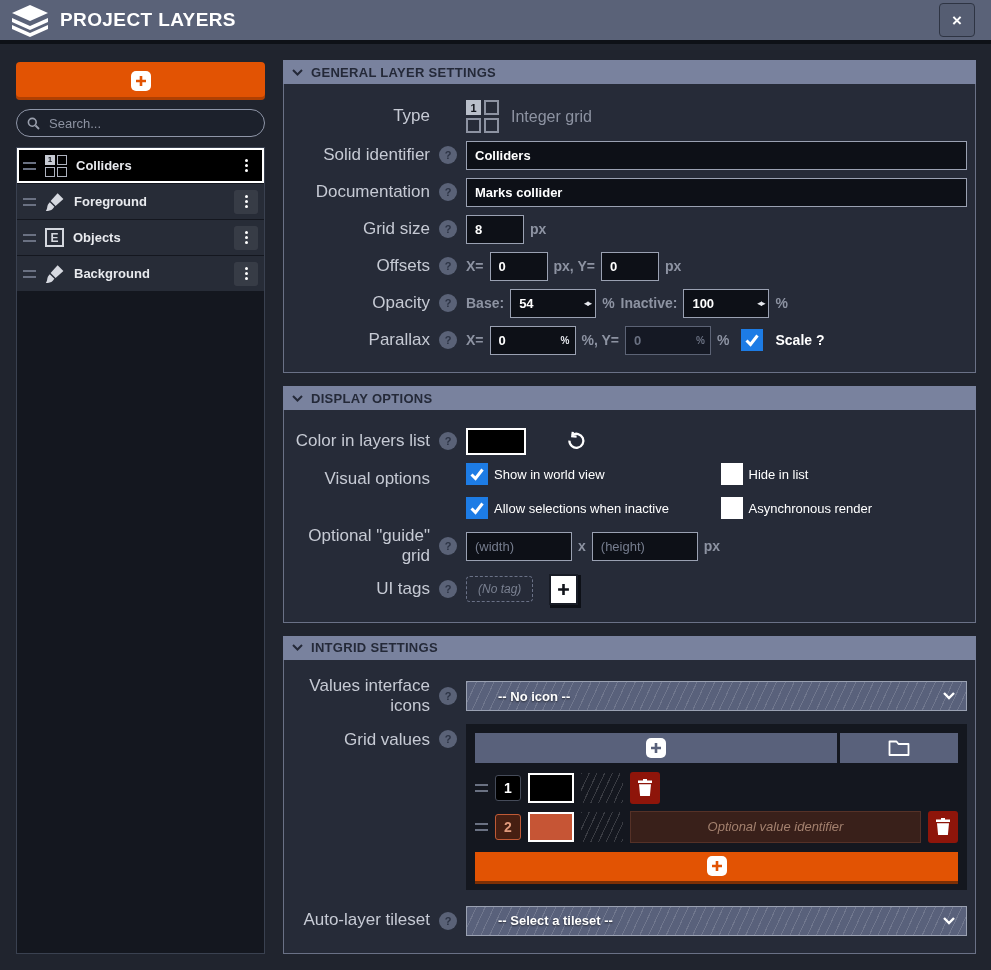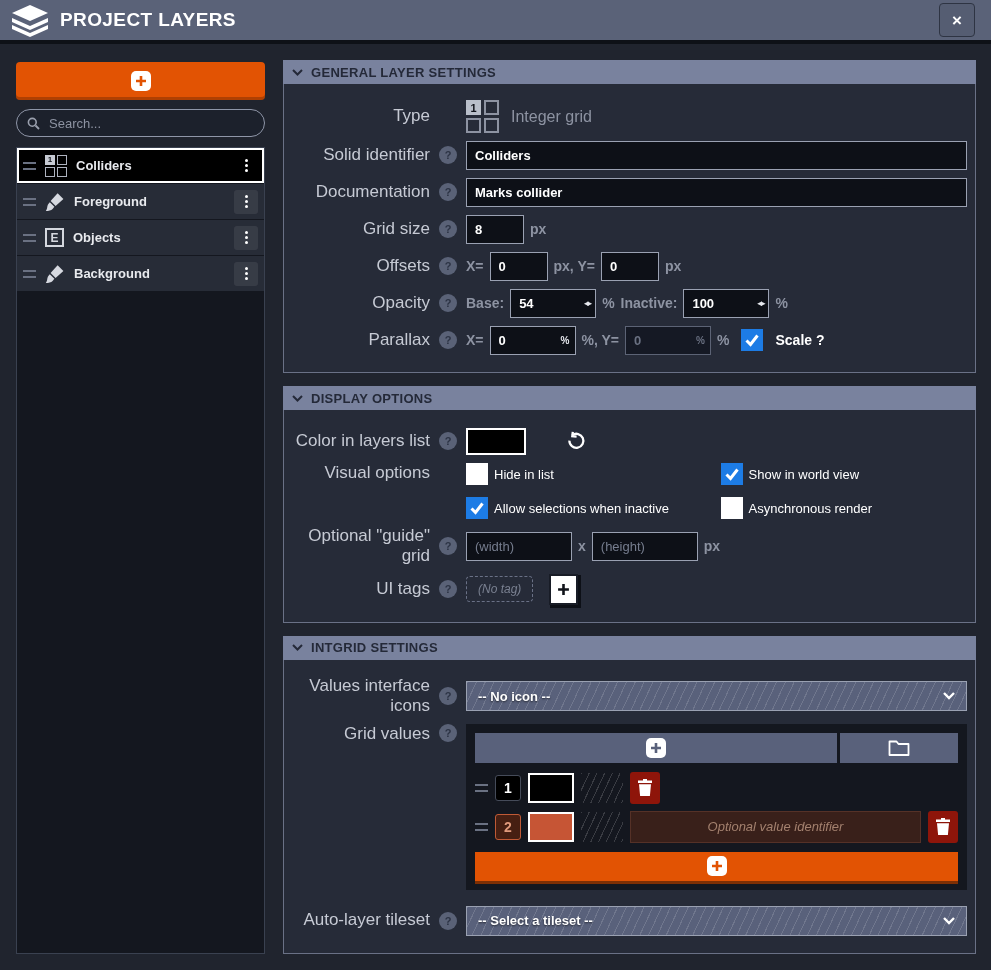--- a/index.html
+++ b/index.html
@@ -49,21 +49,21 @@
     font-size:12px; display:flex; align-items:center; justify-content:center; flex:none; }
   .brush { flex:none; display:flex; }
   
   .content { flex:1; margin:16px 15px 0 18px; display:flex; flex-direction:column; overflow:hidden; }
   .section { margin-bottom:13px; }
   .sechead { height:24px; background:#79829e; display:flex; align-items:center; padding:0 9px; gap:8px; }
   .sechead .stitle { color:#242938; font-weight:bold; font-size:13px; letter-spacing:.3px; }
   .secbody { border:1px solid #6a7186; border-top:none; background:#262b38; padding:9px 8px 10px 6px; }
   .frow { display:flex; align-items:center; margin:7px 0; min-height:30px; }
   .frow.top { align-items:flex-start; }
-  .frow.top .lbl, .frow.top .help { }
+  .frow.top .lbl, .frow.top .help { margin-top:6px; }
   .lbl { width:140px; text-align:right; color:#c6cad4; font-size:17px; line-height:1.2; flex:none; }
   .help { width:18px; height:18px; margin:0 9px 0 9px; border-radius:50%; background:#5a6277;
     color:#2c3344; font-size:11px; font-weight:bold; display:flex; align-items:center;
     justify-content:center; flex:none; cursor:pointer; }
   .help.hide { visibility:hidden; }
   .ctrl { flex:1; display:flex; align-items:center; gap:6px; min-width:0; }
   .inp { background:#0d1017; border:1px solid #9aa1b2; color:#fff; font-size:13px; font-weight:bold;
     height:29px; padding:0 8px; font-family:inherit; outline:none; }
   .inp::placeholder { color:#767d8e; font-weight:normal; }
   .inp.full { flex:1; min-width:0; }
@@ -87,21 +87,21 @@
   .reset-btn { margin-left:28px; background:transparent; border:none; cursor:pointer; display:flex; }
   .notag { border:1px dashed #6a7186; border-radius:4px; color:#7a8191; font-style:italic;
     font-size:12px; padding:5px 11px; }
   .tagadd { width:29px; height:31px; background:#fff; border:2px solid #181c26;
     box-shadow:2px 2px 0 1px #0d1017; display:flex; align-items:center; justify-content:center;
     margin-left:10px; cursor:pointer; }
   .striped { background-color:#59617b;
     background-image:repeating-linear-gradient(115deg, rgba(255,255,255,.14) 0 1px, transparent 1px 8px); }
   .dropdown { flex:1; height:30px; border:1px solid #9aa1b2; display:flex; align-items:center;
     padding:0 11px; cursor:pointer; min-width:0; }
-  .dval { font-size:13px; font-weight:bold; color:#fff; text-shadow:0 1px 2px rgba(0,0,0,.6); flex:1; }
+  .dval { font-size:13px; font-weight:bold; color:#fff; text-shadow:0 1px 2px rgba(0,0,0,.6); flex:1;margin-left:20px; }
   
   .gv { flex:1; background:#14171f; padding:9px; display:flex; flex-direction:column; min-width:0; }
   .gv-toolbar { display:flex; gap:3px; }
   .gv-add { flex:1; height:30px; background:#59617b; border:none; display:flex;
     align-items:center; justify-content:center; cursor:pointer; }
   .gv-folder { width:118px; height:30px; background:#59617b; border:none; display:flex;
     align-items:center; justify-content:center; cursor:pointer; }
   .gv-rows { margin-top:8px; display:flex; flex-direction:column; gap:5px; }
   .gv-row { display:flex; align-items:center; gap:7px; height:34px; }
   .gv-num { width:26px; height:26px; display:flex; align-items:center; justify-content:center;
@@ -359,30 +359,30 @@
                 </svg>
               </button>
             </div>
           </div>
 
           <div class="frow top">
             <span class="lbl">Visual options</span>
             <span class="help hide"></span>
             <div class="visgrid">
               <span class="viscell">
-                <span class="cb"></span>
-                <span class="cbl">Hide in list</span>
-              </span>
-              <span class="viscell">
                 <span class="cb checked">
                   <svg width="16" height="16" viewBox="0 0 16 16">
                       <path d="M2.5 8.5l4 4 7-9" fill="none" stroke="#fff" stroke-width="3"></path>
                     </svg>
                 </span>
                 <span class="cbl">Show in world view</span>
+              </span>
+              <span class="viscell">
+                <span class="cb"></span>
+                <span class="cbl">Hide in list</span>
               </span>
               <span class="viscell">
                 <span class="cb checked">
                   <svg width="16" height="16" viewBox="0 0 16 16">
                       <path d="M2.5 8.5l4 4 7-9" fill="none" stroke="#fff" stroke-width="3"></path>
                     </svg>
                 </span>
                 <span class="cbl">Allow selections when inactive</span>
               </span>
               <span class="viscell">

